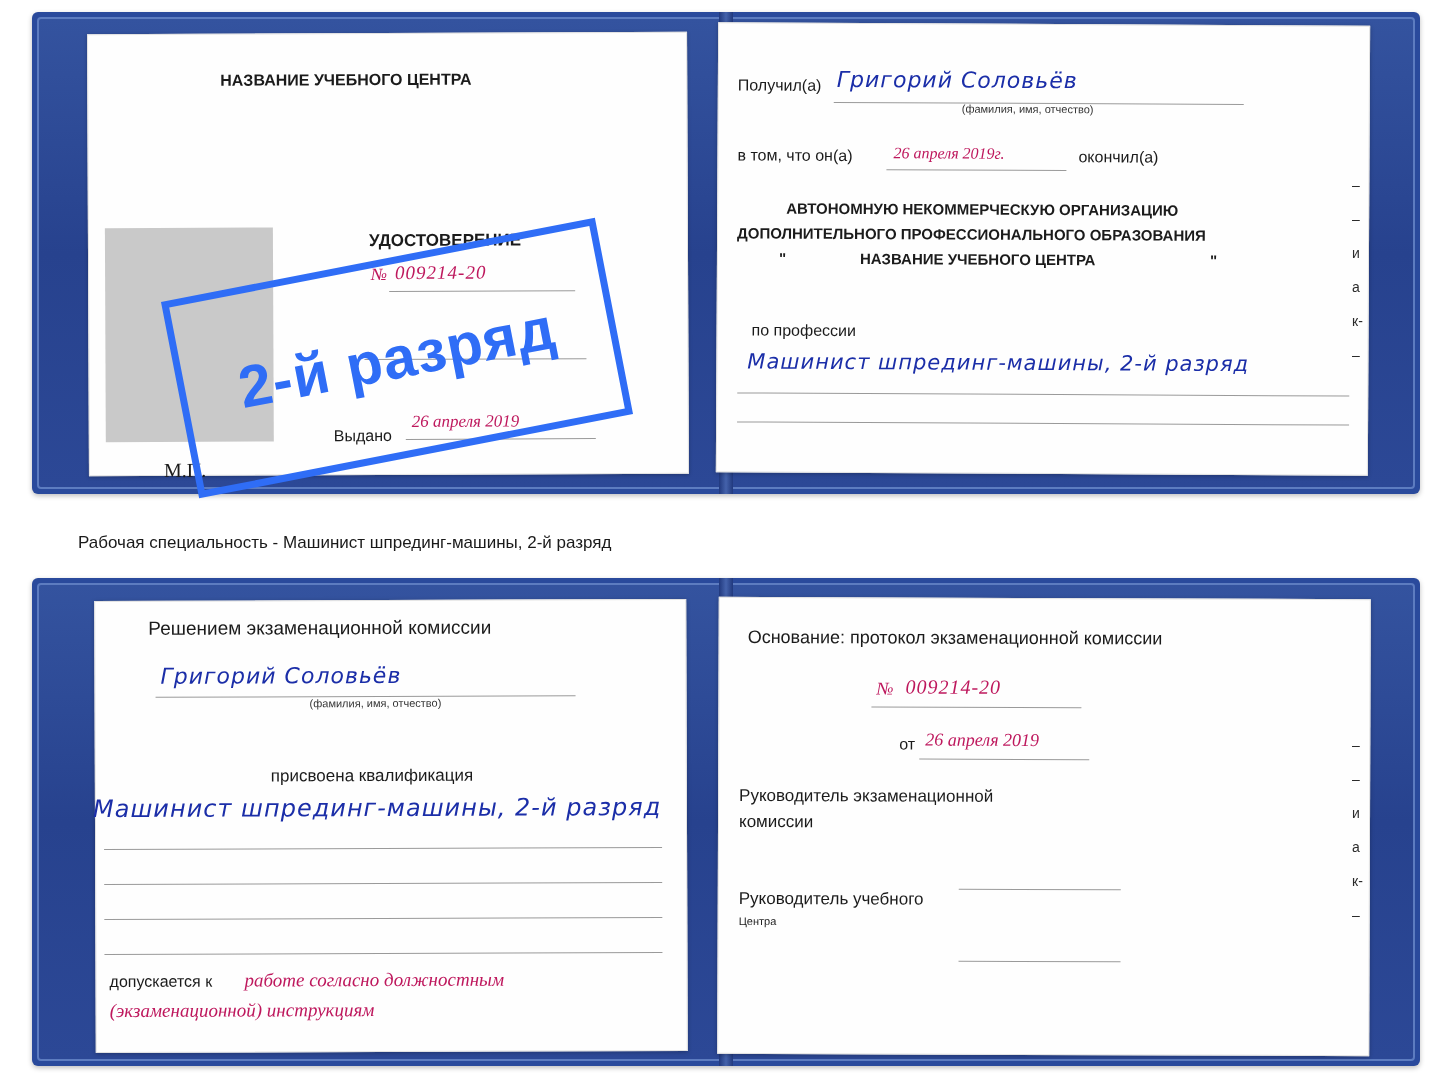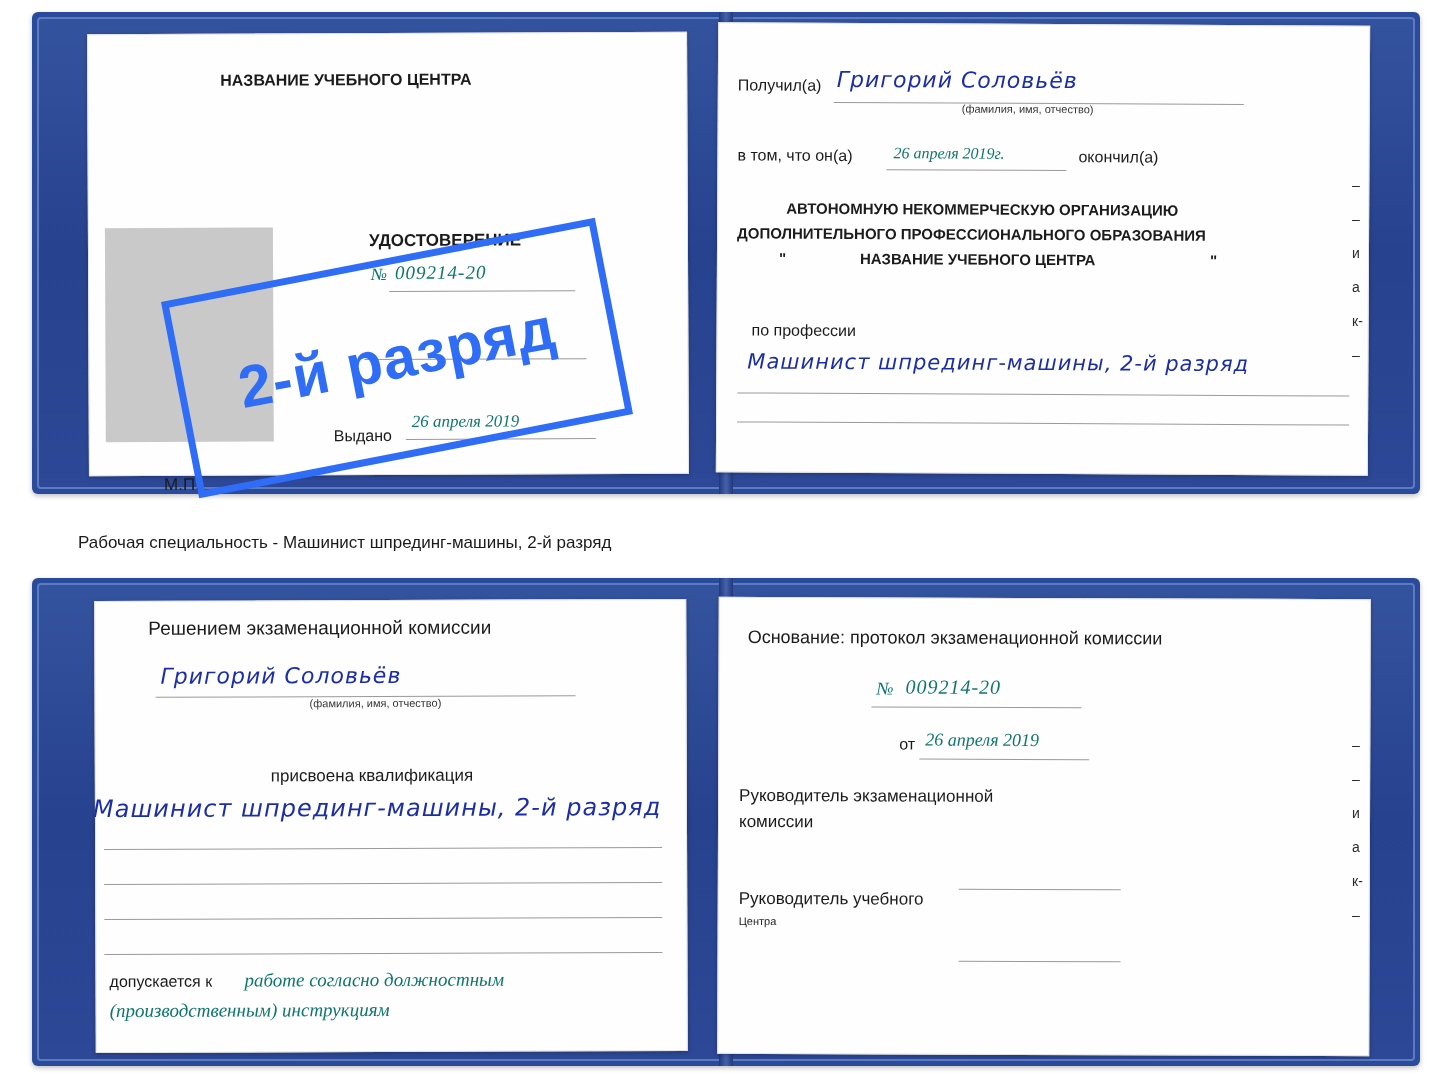--- a/index.html
+++ b/index.html
@@ -75,21 +75,21 @@
   .bold { font-weight: bold; }
   .small { font-size: 11px; color: #333; }
   .hand {
     font-family: "DejaVu Sans", sans-serif;
     color: #1b2ea8;
     font-style: italic;
     letter-spacing: 1px;
   }
   .ink {
     font-family: "Liberation Serif", serif;
-    color: #0f766e;
+    color: #be185d;
     font-style: italic;
   }
   .line {
     position: absolute;
     height: 1px;
     background: #9a9a9a;
   }
 
   
   .watermark {
@@ -151,21 +151,21 @@
     <div class="t ink" style="left:282px; top:231px; font-size:17px;">№</div>
     <div class="t ink" style="left:306px; top:228px; font-size:19px; letter-spacing:1px;">009214-20</div>
     <div class="line" style="left:300px; top:257px; width:186px;"></div>
 
     <div class="line" style="left:275px; top:325px; width:222px;"></div>
 
     <div class="t" style="left:244px; top:393px; font-size:16px;">Выдано</div>
     <div class="t ink" style="left:322px; top:378px; font-size:17px;">26 апреля 2019</div>
     <div class="line" style="left:316px; top:405px; width:190px;"></div>
 
-    <div class="t" style="left:74px; top:440px; font-size:17px;">М.П.</div>
+    <div class="t" style="left:74px; top:424px; font-size:20px;font-family:Liberation Serif, serif;">М.П.</div>
   </div>
 
   <div class="watermark">
     <span>2-й разряд</span>
   </div>
 
   <div class="paper right-top">
     <div class="t" style="left:19px; top:53px; font-size:16px;">Получил(а)</div>
     <div class="t hand" style="left:118px; top:43px; font-size:22px;">Григорий Соловьёв</div>
     <div class="line" style="left:115px; top:78px; width:410px;"></div>
@@ -213,21 +213,21 @@
     <div class="t" style="left:175px; top:165px; font-size:17px;">присвоена квалификация</div>
     <div class="t hand" style="left:-3px; top:193px; font-size:24px;">Машинист шпрединг-машины, 2-й разряд</div>
 
     <div class="line" style="left:8px; top:247px; width:558px;"></div>
     <div class="line" style="left:8px; top:282px; width:558px;"></div>
     <div class="line" style="left:8px; top:317px; width:558px;"></div>
     <div class="line" style="left:8px; top:352px; width:558px;"></div>
 
     <div class="t" style="left:13px; top:371px; font-size:16px;">допускается к</div>
     <div class="t ink" style="left:148px; top:368px; font-size:19px;">работе согласно должностным</div>
-    <div class="t ink" style="left:13px; top:398px; font-size:19px;">(производственным) инструкциям</div>
+    <div class="t ink" style="left:13px; top:398px; font-size:19px;">(экзаменационной) инструкциям</div>
   </div>
 
   <div class="paper right-bot">
     <div class="t" style="left:28px; top:29px; font-size:18px;">Основание: протокол экзаменационной комиссии</div>
 
     <div class="t ink" style="left:157px; top:80px; font-size:18px;">№</div>
     <div class="t ink" style="left:186px; top:77px; font-size:20px; letter-spacing:1px;">009214-20</div>
     <div class="line" style="left:152px; top:108px; width:210px;"></div>
 
     <div class="t" style="left:180px; top:137px; font-size:16px;text-align:center;">от</div>

